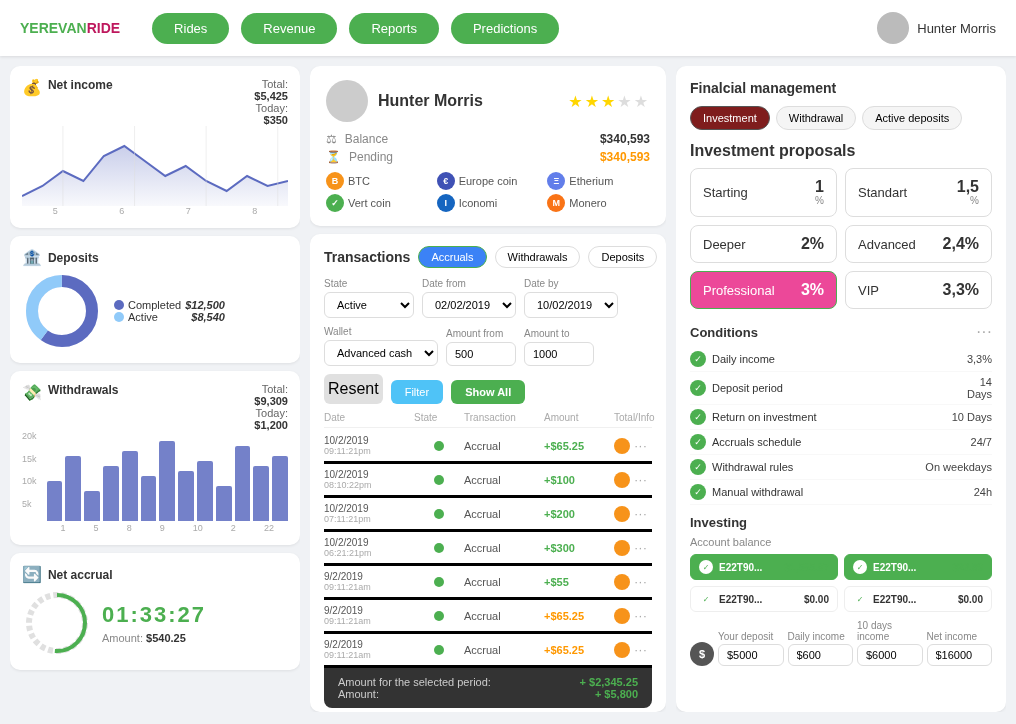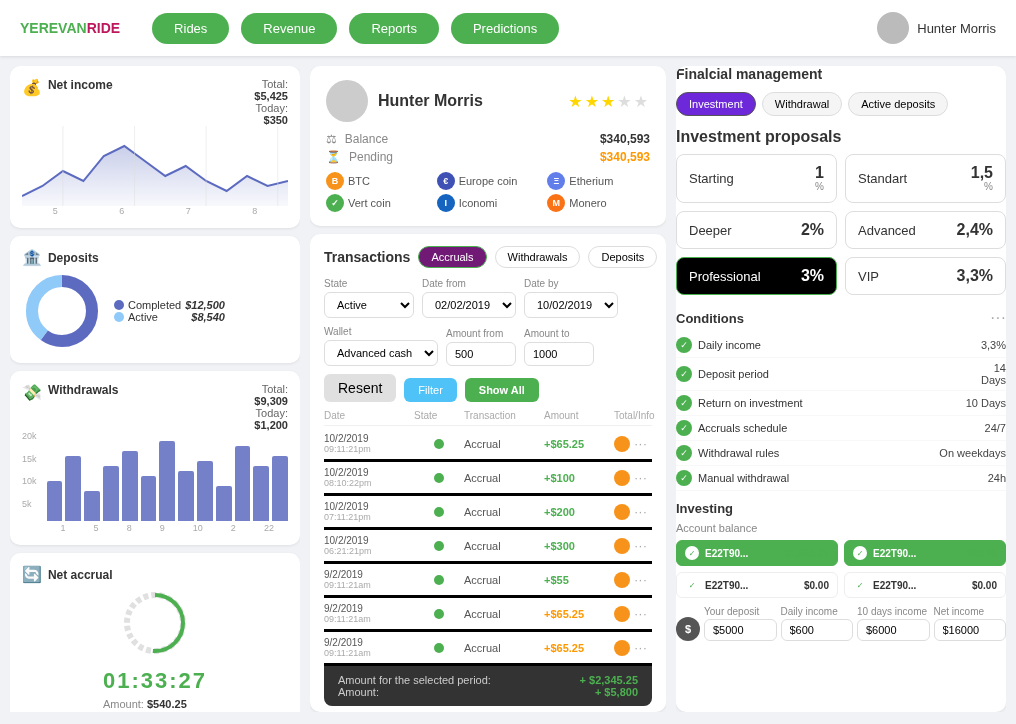--- a/index.html
+++ b/index.html
@@ -37,21 +37,21 @@
     .dot-blue { background: #5c6bc0; }
     .dot-lblue { background: #90caf9; }
     .label-row { display: flex; align-items: center; }
     .label-val { margin-left: auto; font-weight: 600; padding-left: 4px; font-style: italic; }
 
     
     .bar-chart-area { height: 90px; display: flex; align-items: flex-end; gap: 3px; padding-top: 4px; }
     .bar { background: #5c6bc0; border-radius: 2px 2px 0 0; flex: 1; opacity: 0.85; }
 
     
-    .accrual-body { display: flex; align-items: center; gap: 10px; flex-direction: column; }
+    .accrual-body { display: flex; align-items: center; gap: 10px; }
     .timer { font-size: 22px; font-weight: 700; color: #4caf50; letter-spacing: 2px; }
     .accrual-donut { width: 70px; height: 70px; flex-shrink: 0; }
 
     
     .mid-col { display: flex; flex-direction: column; gap: 8px; overflow: hidden; }
     
     
     .profile-card { background: white; border-radius: 10px; padding: 14px 16px; box-shadow: 0 1px 3px rgba(0,0,0,0.08); }
     .profile-header { display: flex; align-items: center; gap: 10px; margin-bottom: 10px; }
     .profile-avatar { width: 42px; height: 42px; border-radius: 50%; background: #ccc; }
@@ -69,56 +69,56 @@
     .eth { background: #627eea; }
     .vert { background: #4caf50; }
     .ico { background: #1565c0; }
     .mon { background: #f97316; }
 
     
     .tx-card { background: white; border-radius: 10px; padding: 12px 14px; box-shadow: 0 1px 3px rgba(0,0,0,0.08); flex: 1; overflow: hidden; }
     .tx-header { display: flex; align-items: center; gap: 8px; margin-bottom: 10px; }
     .tx-title { font-size: 14px; font-weight: 600; }
     .tab-btn { border: 1.5px solid #ddd; background: white; border-radius: 20px; padding: 4px 12px; font-size: 11px; cursor: pointer; }
-    .tab-btn.active { background: #701a75; color: white; border-color: #4caf50; }
+    .tab-btn.active { background: #3b82f6; color: white; border-color: #4caf50; }
     .filter-row { display: flex; gap: 8px; margin-bottom: 8px; align-items: flex-end; flex-wrap: wrap; }
     .filter-group { display: flex; flex-direction: column; gap: 3px; }
     .filter-label { font-size: 10px; color: #888; }
     .filter-select { border: 1px solid #ddd; border-radius: 6px; padding: 5px 8px; font-size: 11px; background: white; cursor: pointer; min-width: 90px; }
     .filter-input { border: 1px solid #ddd; border-radius: 6px; padding: 5px 8px; font-size: 11px; width: 70px; }
-    .btn-resent { background: #e0e0e0; border: none; border-radius: 6px; padding: 6px 14px; font-size: 14px; cursor: pointer; }
+    .btn-resent { background: #e0e0e0; border: none; border-radius: 6px; padding: 6px 4px; font-size: 16px; cursor: pointer; }
     .btn-filter { background: #4fc3f7; border: none; border-radius: 6px; padding: 6px 14px; font-size: 11px; cursor: pointer; color: white; }
     .btn-showall { background: #4caf50; border: none; border-radius: 6px; padding: 6px 14px; font-size: 11px; cursor: pointer; color: white; font-weight: 600; }
     
     .tx-table-header { display: grid; grid-template-columns: 90px 50px 80px 70px 80px; font-size: 10px; color: #aaa; border-bottom: 1px solid #f0f0f0; padding-bottom: 4px; margin-bottom: 2px; }
     .tx-row { display: grid; grid-template-columns: 90px 50px 80px 70px 80px; align-items: center; padding: 5px 0; border-bottom: 3px solid #000000; font-size: 11px; }
     .tx-date { font-size: 10px; color: #555; }
     .tx-date small { display: block; color: #aaa; font-size: 9px; }
     .tx-dot { width: 10px; height: 10px; border-radius: 50%; background: #4caf50; margin: 0 auto; }
     .tx-type { color: #555; }
     .tx-amount { color: #4caf50; font-weight: 600; }
     .tx-amount.orange { color: #ff9800; }
     .tx-wallet { display: flex; align-items: center; gap: 4px; }
 
     
     .summary-bar { background: #333; border-radius: 0 0 8px 8px; padding: 8px 14px; }
     .summary-row { display: flex; justify-content: space-between; font-size: 11px; color: #ccc; }
     .summary-val { color: #4caf50; font-weight: 600; }
 
     
     .right-col { display: flex; flex-direction: column; gap: 8px; overflow: hidden; }
-    .fin-card { background: white; border-radius: 10px; box-shadow: 0 1px 3px rgba(0,0,0,0.08); }
+    .fin-card { background: white; border-radius: 10px; padding: 14px; box-shadow: 0 1px 3px rgba(0,0,0,0.08); }
     .fin-title { font-size: 14px; font-weight: 600; margin-bottom: 10px; }
     .fin-tabs { display: flex; gap: 6px; margin-bottom: 12px; }
     .fin-tab { border: 1px solid #ddd; background: #f5f5f5; border-radius: 20px; padding: 5px 12px; font-size: 11px; cursor: pointer; }
-    .fin-tab.active { background: #6d28d9; color: white; border-color: #555; }
+    .fin-tab.active { background: #7f1d1d; color: white; border-color: #555; }
     
     .proposals-grid { display: grid; grid-template-columns: 1fr 1fr; gap: 8px; margin-bottom: 14px; }
     .proposal-btn { border: 1.5px solid #ddd; background: white; border-radius: 8px; padding: 10px 12px; display: flex; align-items: center; justify-content: space-between; cursor: pointer; font-size: 13px; font-weight: 500; }
-    .proposal-btn.active { background: #000000; color: white; border-color: #4caf50; }
+    .proposal-btn.active { background: #ec4899; color: white; border-color: #4caf50; }
     .proposal-pct { font-size: 12px; color: #888; display: flex; flex-direction: column; align-items: flex-end; }
     .proposal-btn.active .proposal-pct { color: rgba(255,255,255,0.85); }
     .proposal-pct-num { font-size: 16px; font-weight: 700; color: #333; line-height: 1; }
     .proposal-btn.active .proposal-pct-num { color: white; }
     .pct-sign { font-size: 10px; }
 
     
     .conditions-section { margin-bottom: 10px; }
     .conditions-header { display: flex; justify-content: space-between; align-items: center; margin-bottom: 6px; }
     .conditions-title { font-size: 13px; font-weight: 600; }

